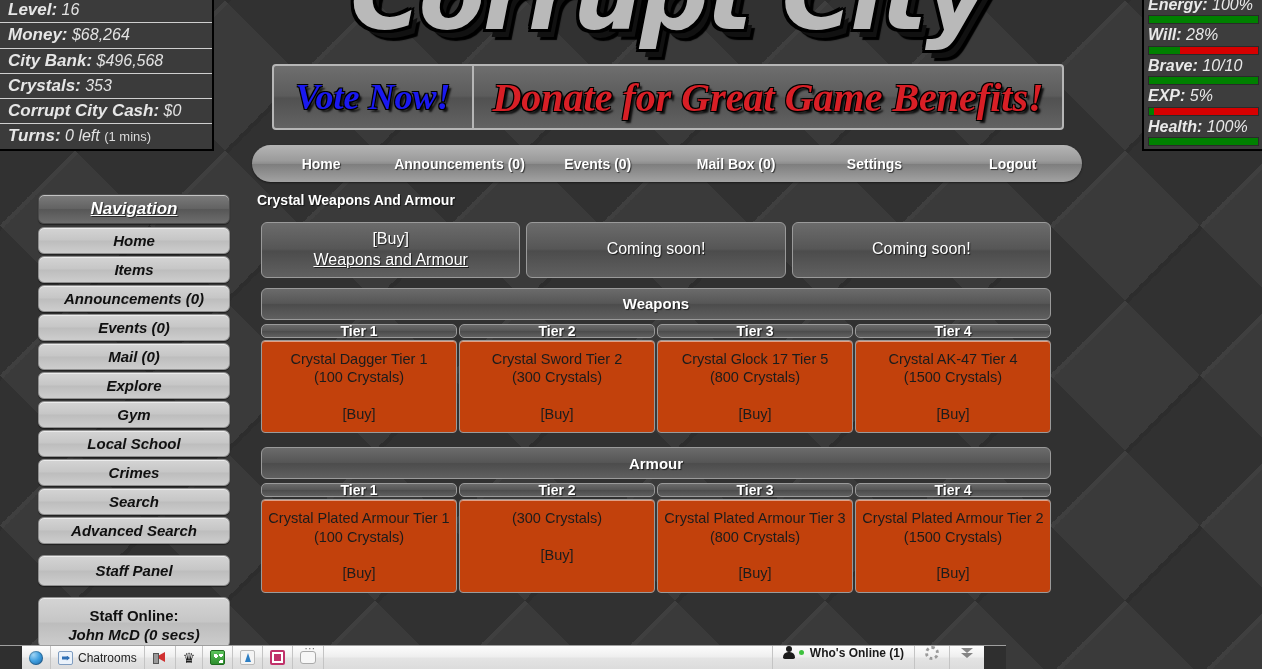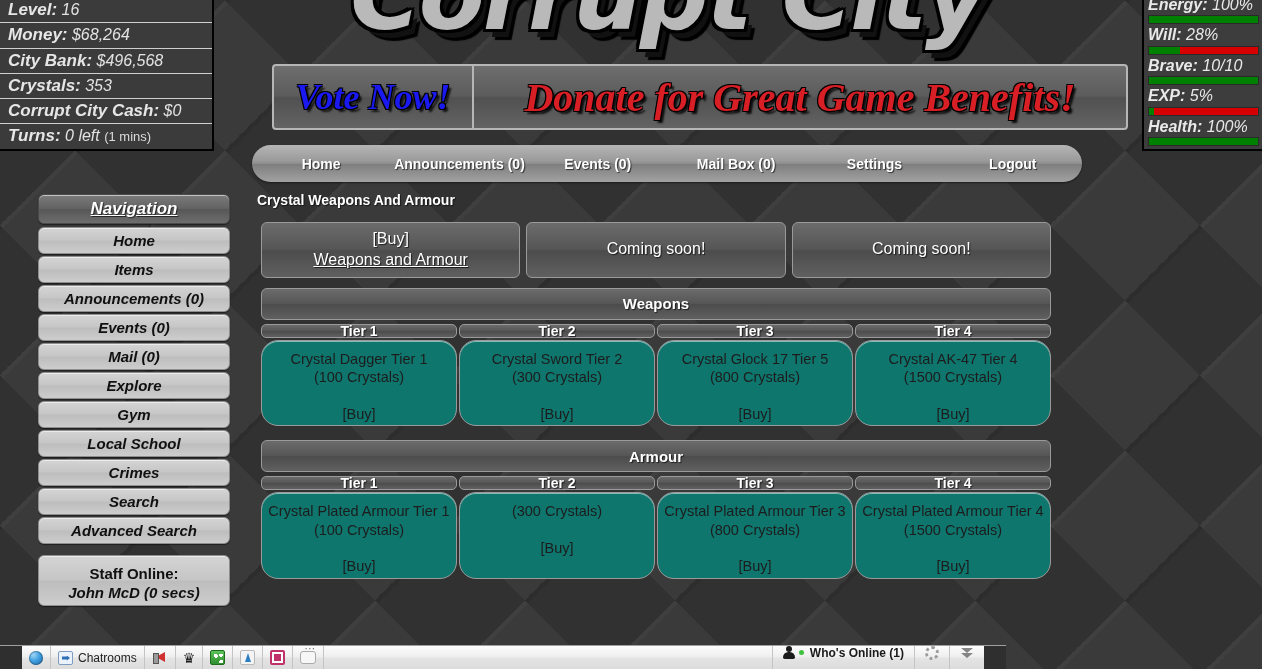--- a/index.html
+++ b/index.html
@@ -94,21 +94,21 @@
       3px 3px 0 #000, -3px -3px 0 #000, 3px -3px 0 #000, -3px 3px 0 #000,
       6px 8px 0 #111, 9px 11px 1px #000;
     z-index: 5;
     pointer-events: none;
     white-space: nowrap;
   }
 
   
   #banner-row {
     position: absolute; left: 272px; top: 64px;
-    width: 856px; height: 66px;
+    width: 792px; height: 66px;
     display: flex;
     background: linear-gradient(180deg,#6e6e6e 0%,#5c5c5c 48%,#515151 52%,#636363 100%);
     border: 2px solid #b6b6b6;
     border-radius: 4px;
     overflow: hidden;
     z-index: 10;
   }
   .banner {
     display: flex; align-items: center; justify-content: center;
     font-family: "Liberation Serif", serif;
@@ -243,28 +243,28 @@
     border-radius: 5px;
     background: linear-gradient(180deg,#6b6b6b 0%,#565656 48%,#4c4c4c 52%,#606060 100%);
     border: 1px solid #9a9a9a;
     display: flex; align-items: center; justify-content: center;
     color: #ffffff; font-weight: bold; font-size: 14px;
     text-shadow: 1px 1px 1px rgba(0,0,0,.65);
   }
   .item-row { display: flex; gap: 2px; margin-top: 2px; margin-bottom: 14px; }
   .item-card {
     flex: 1;
-    border-radius: 17px;
-    background: #0f766e;
+    border-radius: 4px;
+    background: #c2410c;
     border: 1px solid #9a9a9a;
     box-shadow: inset 0 1px 0 rgba(255,255,255,.5);
     text-align: center;
     color: #1c1c1c;
     font-size: 14.5px;
-    padding: 9px 6px 2px 6px;
+    padding: 9px 6px 9px 6px;
     line-height: 1.28;
   }
   .item-card .buy {
     margin-top: 18px;
     font-size: 14.5px;
     cursor: pointer;
   }
 
   
   #taskbar {
@@ -498,20 +498,21 @@
     <div class="nav-btn">Items</div>
     <div class="nav-btn">Announcements (0)</div>
     <div class="nav-btn">Events (0)</div>
     <div class="nav-btn">Mail (0)</div>
     <div class="nav-btn">Explore</div>
     <div class="nav-btn">Gym</div>
     <div class="nav-btn">Local School</div>
     <div class="nav-btn">Crimes</div>
     <div class="nav-btn">Search</div>
     <div class="nav-btn">Advanced Search</div>
+    <div class="nav-btn spaced">Staff Panel</div>
     <div class="nav-panel">
       <div class="sp-title">Staff Online:</div>
       <div class="sp-name">John McD (0 secs)</div>
     </div>
   </div>
 
   <div id="content">
 
     <div class="tab-row">
       <div class="tab-card">
@@ -572,21 +573,21 @@
       <div class="item-card">
         <div>(300 Crystals)</div>
         <div class="buy">[Buy]</div>
       </div>
       <div class="item-card">
         <div>Crystal Plated Armour Tier 3</div>
         <div>(800 Crystals)</div>
         <div class="buy">[Buy]</div>
       </div>
       <div class="item-card">
-        <div>Crystal Plated Armour Tier 4</div>
+        <div>Crystal Plated Armour Tier 2</div>
         <div>(1500 Crystals)</div>
         <div class="buy">[Buy]</div>
       </div>
     </div>
 
   </div>
 </div>
 
 <div id="taskbar">
   <div class="edge-left"></div>

